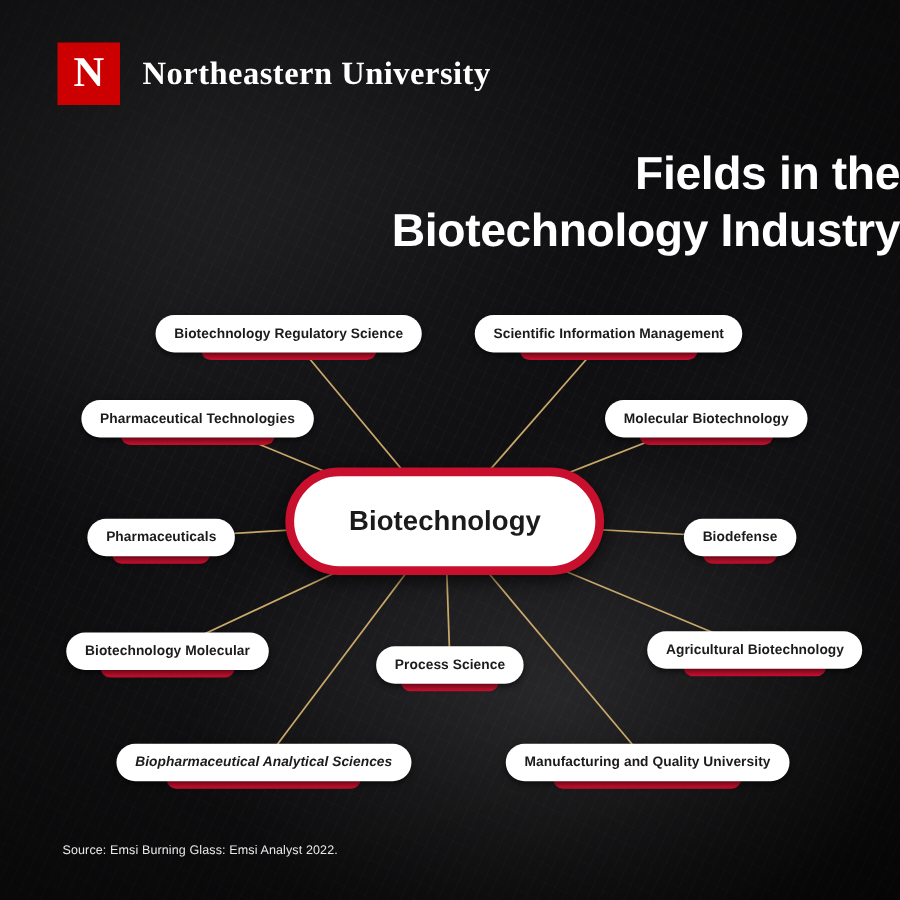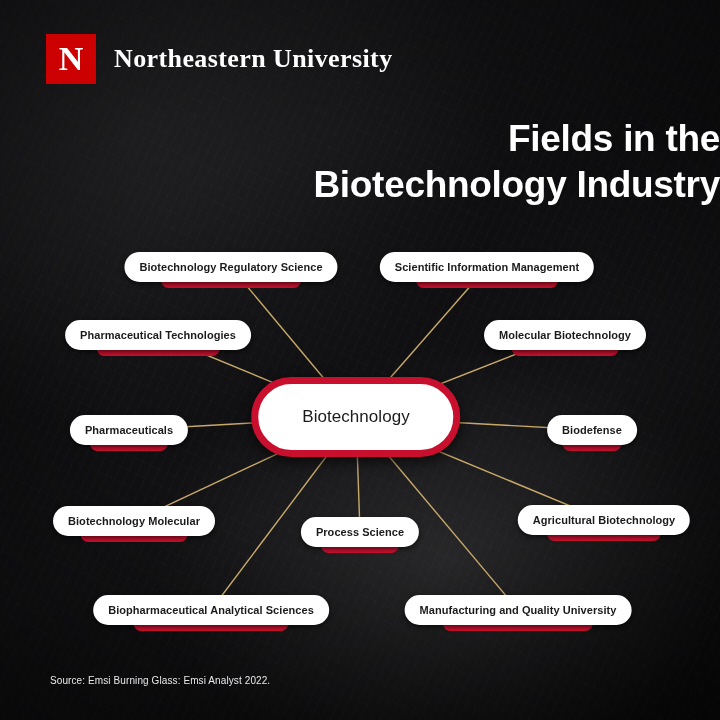--- a/index.html
+++ b/index.html
@@ -136,22 +136,22 @@
     width: 66%;
     height: 15px;
     background: #c8102e;
     border-radius: 999px;
     z-index: 1;
   }
   .node.center {
     z-index: 7;
   }
   .node.center .pill {
-    font-size: 17px;
-    font-weight: 400;
+    font-size: 22px;
+    font-weight: 700;
     padding: 23px 44px;
     border: 7px solid #c8102e;
     box-shadow: 0 4px 14px rgba(0,0,0,0.7);
   }
 </style>
 </head>
 <body>
 
 <div id="canvas">
 
@@ -211,21 +211,21 @@
         <div class="pill">Biotechnology Molecular</div>
       </div>
       <div class="node" style="left: 604px; top: 520px;">
         <div class="accent"></div>
         <div class="pill">Agricultural Biotechnology</div>
       </div>
       <div class="node" style="left: 360px; top: 532px;">
         <div class="accent"></div>
         <div class="pill">Process Science</div>
       </div>
-      <div class="node" style="left: 211px; top: 610px;">
+      <div class="node" style="left: 211px; top: 610px; font-style: italic;">
         <div class="accent"></div>
         <div class="pill">Biopharmaceutical Analytical Sciences</div>
       </div>
       <div class="node" style="left: 518px; top: 610px;">
         <div class="accent"></div>
         <div class="pill">Manufacturing and Quality University</div>
       </div>
       <div class="node center" style="left: 356px; top: 417px;">
         <div class="pill">Biotechnology</div>
       </div>

